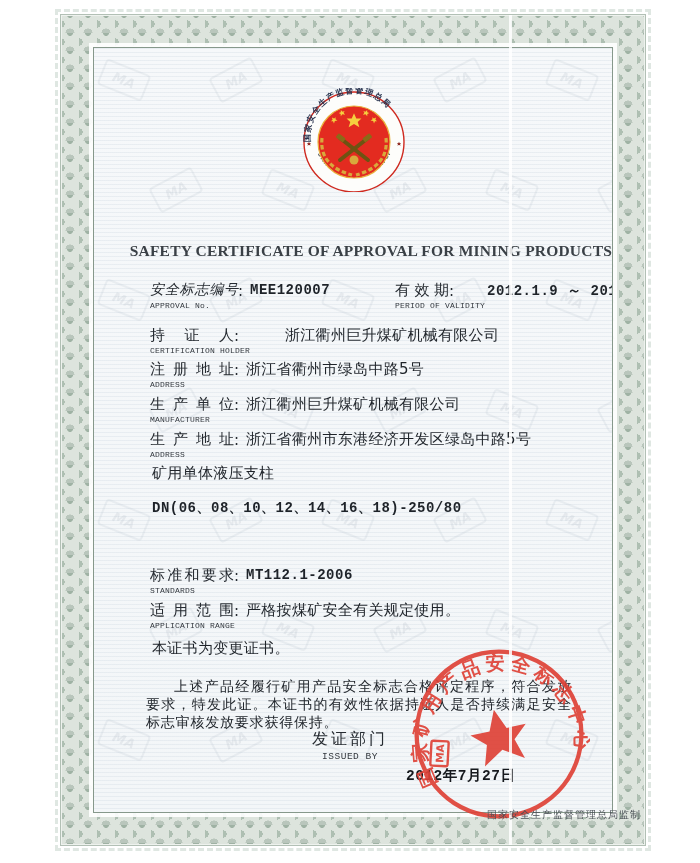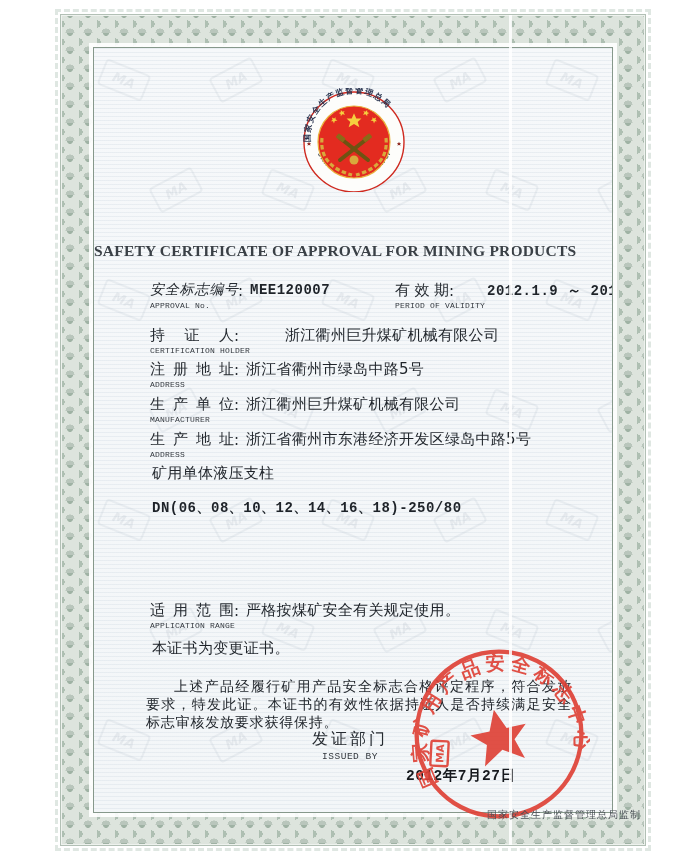--- a/index.html
+++ b/index.html
@@ -41,21 +41,21 @@
   .crease{position:absolute;left:448px;top:0;width:3px;height:100%;
     background:rgba(255,255,255,.85);}
   
   .emblem{position:absolute;left:208px;top:40px;width:104px;height:104px;}
   .title{
     position:absolute;left:0;top:143px;width:100%;text-align:center;
     font-size:33px;font-weight:bold;letter-spacing:9px;color:#3f454b;
     text-indent:9px;white-space:nowrap;
   }
   .subtitle{
-    position:absolute;left:0;top:194px;width:100%;text-align:left;
+    position:absolute;left:0;top:194px;width:100%;text-align:right;
     font-family:"Liberation Serif","DejaVu Serif",serif;
     font-size:15.5px;font-weight:bold;color:#3a4046;letter-spacing:.2px;white-space:nowrap;
   }
   .row{position:absolute;left:56px;white-space:nowrap;display:flex;align-items:flex-start;}
   .lblwrap{flex:none;}
   .zh{display:inline-block;width:84px;text-align:justify;text-align-last:justify;
       font-size:15px;font-weight:500;color:#262b31;vertical-align:top;}
   .zh.w6{width:88px;font-size:14px;font-style:italic;}
   .zh.w3{width:54px;}
   .colon{display:inline-block;width:10px;font-size:15px;color:#262b31;}
@@ -198,20 +198,25 @@
       <div class="lblwrap"><span class="zh">生产地址</span><span class="colon">:</span>
         <div class="cap">ADDRESS</div></div>
       <div class="val">浙江省衢州市东港经济开发区绿岛中路5号</div>
     </div>
     <div class="row r5">
       <div class="val">矿用单体液压支柱</div>
     </div>
     <div class="row r6">
       <div class="val lat">DN(06、08、10、12、14、16、18)-250/80</div>
     </div>
+    <div class="row r7">
+      <div class="lblwrap"><span class="zh">标准和要求</span><span class="colon">:</span>
+        <div class="cap">STANDARDS</div></div>
+      <div class="val lat">MT112.1-2006</div>
+    </div>
     <div class="row r8">
       <div class="lblwrap"><span class="zh">适用范围</span><span class="colon">:</span>
         <div class="cap">APPLICATION RANGE</div></div>
       <div class="val">严格按煤矿安全有关规定使用。</div>
     </div>
     <div class="row r9">
       <div class="val">本证书为变更证书。</div>
     </div>
 
     <div class="declaration">上述产品经履行矿用产品安全标志合格评定程序，符合发放要求，特发此证。本证书的有效性依据持证人是否持续满足安全标志审核发放要求获得保持。</div>

